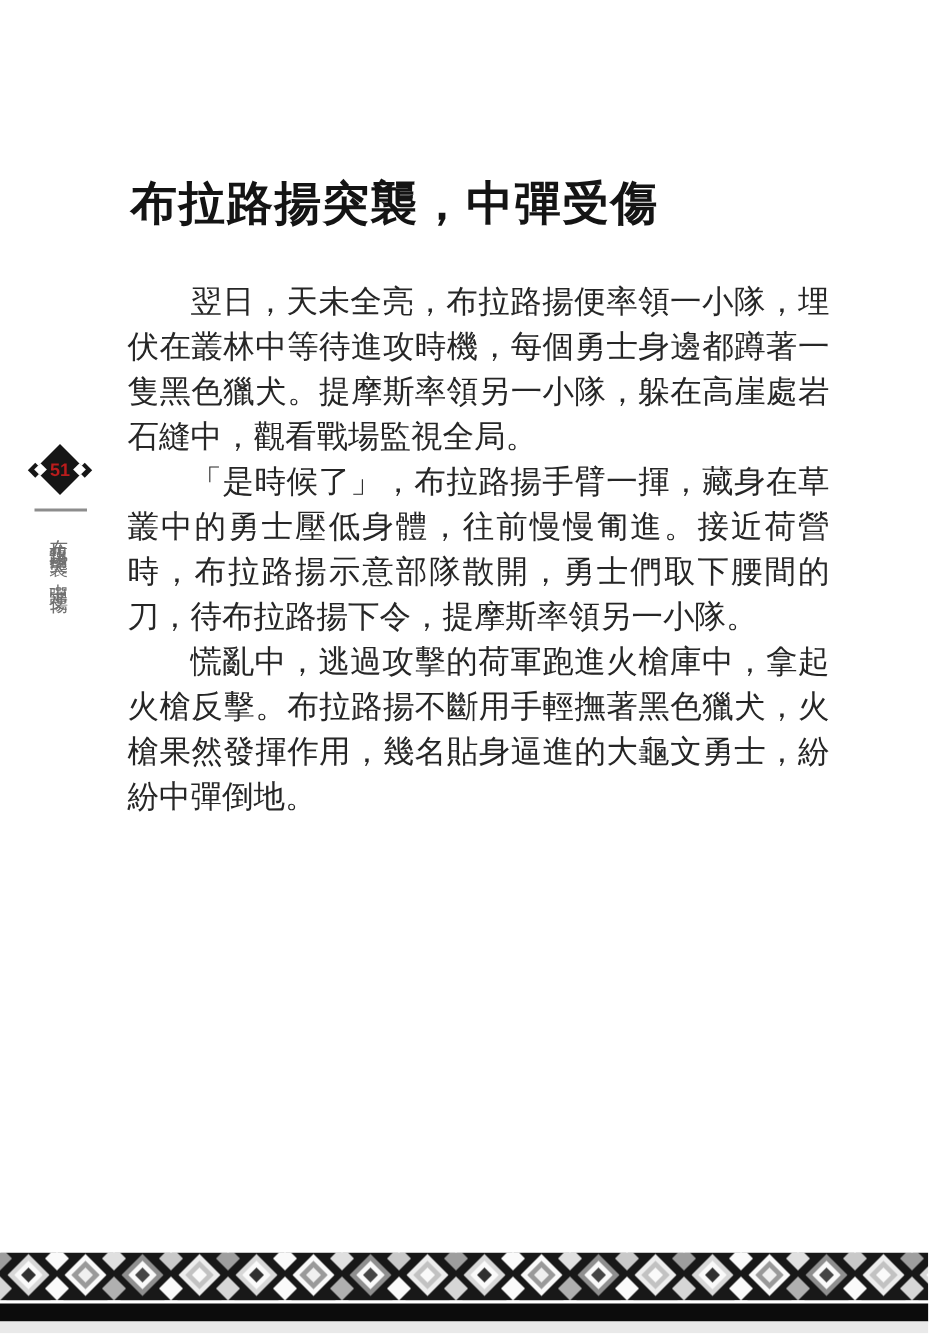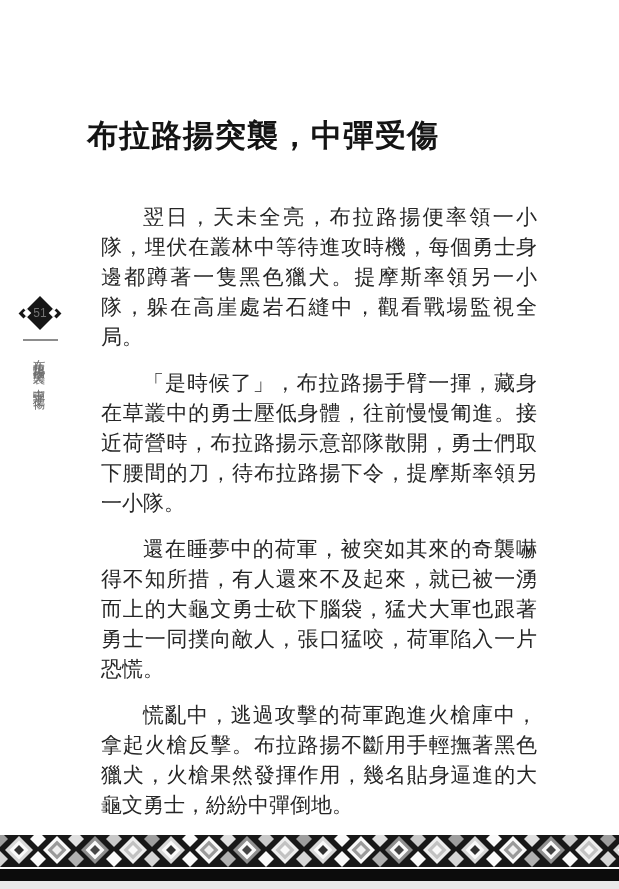--- a/index.html
+++ b/index.html
@@ -12,35 +12,35 @@
     position:absolute;left:87px;top:119px;margin:0;
     font-size:31px;font-weight:700;letter-spacing:1px;color:#141414;line-height:1.1;
     white-space:nowrap;
   }
   
   .body-text{
     position:absolute;left:85px;top:186px;width:468px;
     font-size:21px;line-height:30px;color:#262626;
     text-align:justify;
   }
-  .body-text p{margin:16px;text-indent:2em;}
+  .body-text p{margin:0;text-indent:2em;}
   
   .sidebar{position:absolute;left:0;top:0;width:70px;height:600px;}
   .badge{position:absolute;left:21px;top:294px;width:38px;height:38px;}
   .badge .tip{position:absolute;width:7px;height:7px;background:#161616;transform:rotate(45deg);top:15.5px;}
   .badge .tip-l{left:-1px;}
   .badge .tip-r{right:-1px;}
   .badge .core{position:absolute;left:7px;top:7px;width:24px;height:24px;background:#161616;transform:rotate(45deg);}
   .badge .notch{position:absolute;width:6px;height:6px;background:#ffffff;transform:rotate(45deg);top:16px;}
   .badge .notch-l{left:3px;}
   .badge .notch-r{right:3px;}
   .badge .num{
     position:absolute;left:0;top:0;width:38px;height:38px;
     display:flex;align-items:center;justify-content:center;
-    color:#737373;font-size:12px;font-weight:400;
+    color:#b91c1c;font-size:12px;font-weight:700;
     font-family:"Liberation Sans","DejaVu Sans",sans-serif;
   }
   .sidebar-divider{position:absolute;left:23px;top:339px;width:35px;height:2px;background:#8d8d8d;}
   .sidebar-chapter{
     position:absolute;left:30px;top:349px;height:160px;
     writing-mode:vertical-rl;text-orientation:mixed;
     font-size:12.5px;letter-spacing:2.5px;color:#6f6f6f;
   }
   
   .border-band{position:absolute;left:0;top:835px;width:619px;height:32px;}
@@ -63,21 +63,20 @@
     </div>
     <div class="sidebar-divider"></div>
     <div class="sidebar-chapter">布拉路揚突襲，中彈受傷</div>
   </aside>
 
   <h1 class="chapter-heading">布拉路揚突襲，中彈受傷</h1>
 
   <div class="body-text">
     <p>翌日，天未全亮，布拉路揚便率領一小隊，埋伏在叢林中等待進攻時機，每個勇士身邊都蹲著一隻黑色獵犬。提摩斯率領另一小隊，躲在高崖處岩石縫中，觀看戰場監視全局。</p>
     <p>「是時候了」，布拉路揚手臂一揮，藏身在草叢中的勇士壓低身體，往前慢慢匍進。接近荷營時，布拉路揚示意部隊散開，勇士們取下腰間的刀，待布拉路揚下令，提摩斯率領另一小隊。</p>
-    <p>還在睡夢中的荷軍，被突如其來的奇襲嚇得不知所措，有人還來不及起來，就已被一湧而上的大龜文勇士砍下腦袋，猛犬大軍也跟著勇士一同撲向敵人，張口猛咬，荷軍陷入一片恐慌。</p>
     <p>慌亂中，逃過攻擊的荷軍跑進火槍庫中，拿起火槍反擊。布拉路揚不斷用手輕撫著黑色獵犬，火槍果然發揮作用，幾名貼身逼進的大龜文勇士，紛紛中彈倒地。</p>
   </div>
 
   <div class="border-band">
     <svg width="619" height="32" viewBox="0 0 619 32" xmlns="http://www.w3.org/2000/svg">
       <defs>
         <pattern id="diamondband" width="152" height="32" patternUnits="userSpaceOnUse">
           <rect width="152" height="32" fill="#181818"></rect>
 
           <path d="M0 -4 L8 4 L0 12 L-8 4 Z" fill="#9e9e9e"></path>

